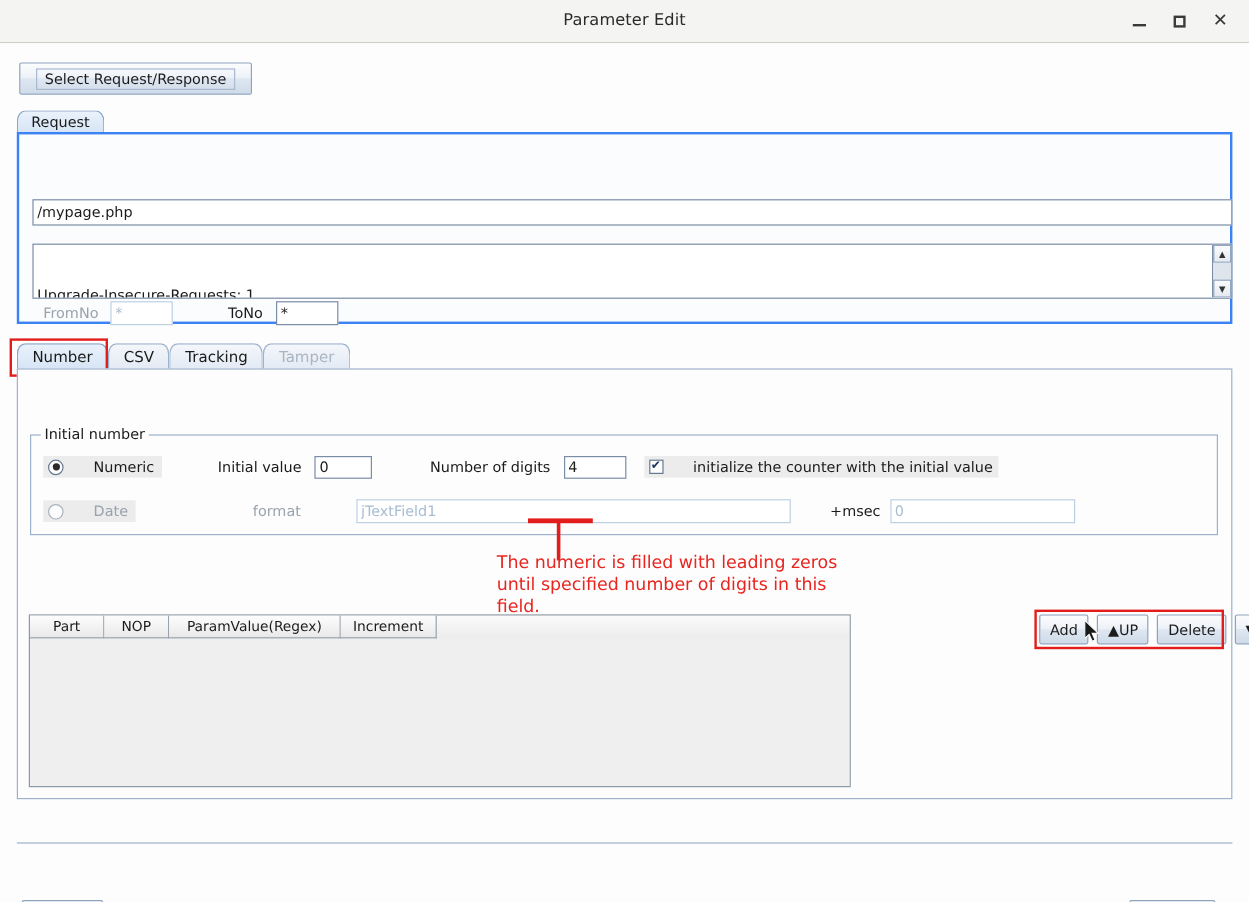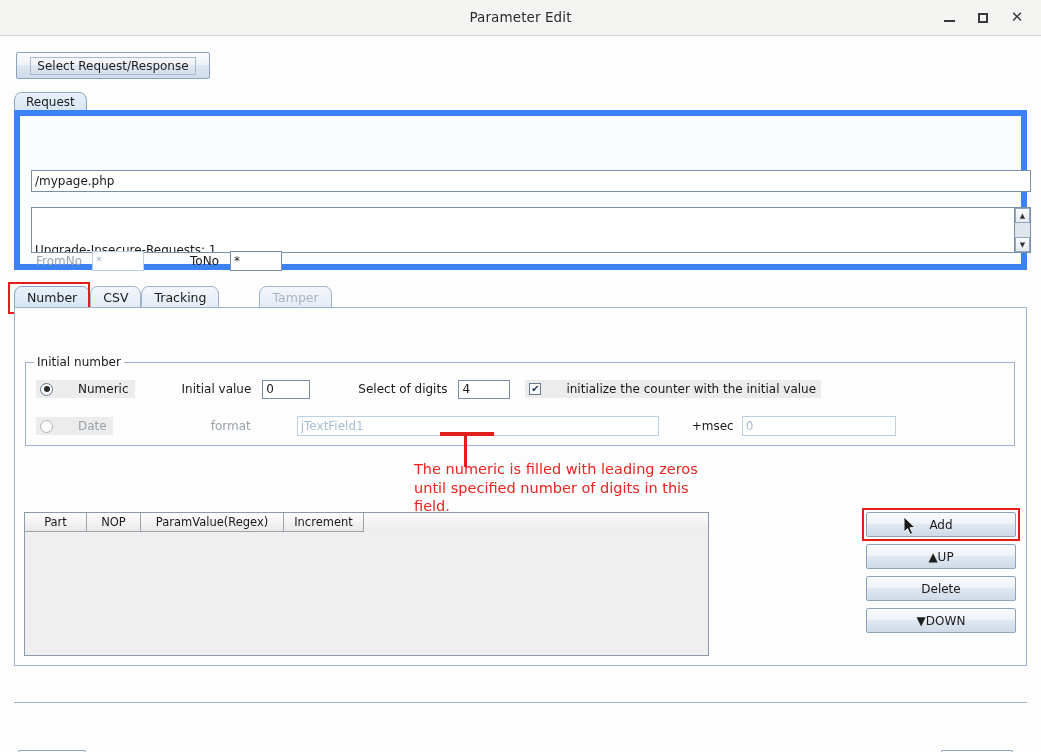--- a/index.html
+++ b/index.html
@@ -124,27 +124,27 @@
     border-bottom: none;
     border-top-left-radius: 7px 9px;
     border-top-right-radius: 7px 9px;
     background: linear-gradient(to bottom, #f4f7fb, #e2eaf4);
     cursor: default;
   }
   .tab.selected {
     background: linear-gradient(to bottom, #eaf2fb, #d5e4f5);
     border-color: #8aa5c6;
   }
-  .tab.disabled { color: #aab4c2; margin-left: 40px; }
+  .tab.disabled { color: #aab4c2; }
 
   .req-panel {
     position: absolute;
     left: 14px; top: 74px;
     width: 1013px; height: 160px;
-    border: 6px solid #3b82f6;
+    border: 2px solid #3b82f6;
     background: #fbfcfd;
   }
   .req-url {
     position: absolute;
     left: 11px; top: 54px;
     width: 1000px; height: 22px;
   }
   .req-body-wrap {
     position: absolute;
     left: 11px; top: 91px;
@@ -334,21 +334,21 @@
     background: linear-gradient(to bottom, #fdfdfd, #e9e9e9);
     cursor: default;
   }
   .table-body { height: 124px; background: #efefef; }
 
   
   .side-buttons {
     position: absolute;
     left: 866px; top: 476px;
     width: 150px;
-    display: flex; flex-direction: column; gap: 7px;
+    display: flex; flex-direction: row; gap: 7px;
   }
   .side-buttons .btn { height: 25px; width: 150px; }
   .btn-highlight {
     position: absolute;
     left: 862px; top: 472px;
     width: 158px; height: 33px;
     border: 2px solid #e31c1c;
     pointer-events: none;
   }
 
@@ -456,21 +456,21 @@
 
         <div class="radio-row" style="left:10px; top:16px;">
           <span class="radio-pill">
             <span class="radio checked"></span>
             <span class="lbl">Numeric</span>
           </span>
 
           <span class="lbl" style="margin-left:27px;">Initial value</span>
           <input class="field" type="text" style="width: 48px; height: 19px; margin-left: 11px;" value="0">
 
-          <span class="lbl" style="margin-left:28px;">Select of digits</span>
+          <span class="lbl" style="margin-left:28px;">Number of digits</span>
           <input class="field" type="text" style="width: 52px; height: 19px; margin-left: 11px;" value="4">
 
           <span class="check-pill" style="margin-left:15px;">
             <span class="checkbox">✔</span>
             <span class="lbl">initialize the counter with the initial value</span>
           </span>
         </div>
 
         <div class="radio-row" style="left:10px; top:53px;">
           <span class="radio-pill">

